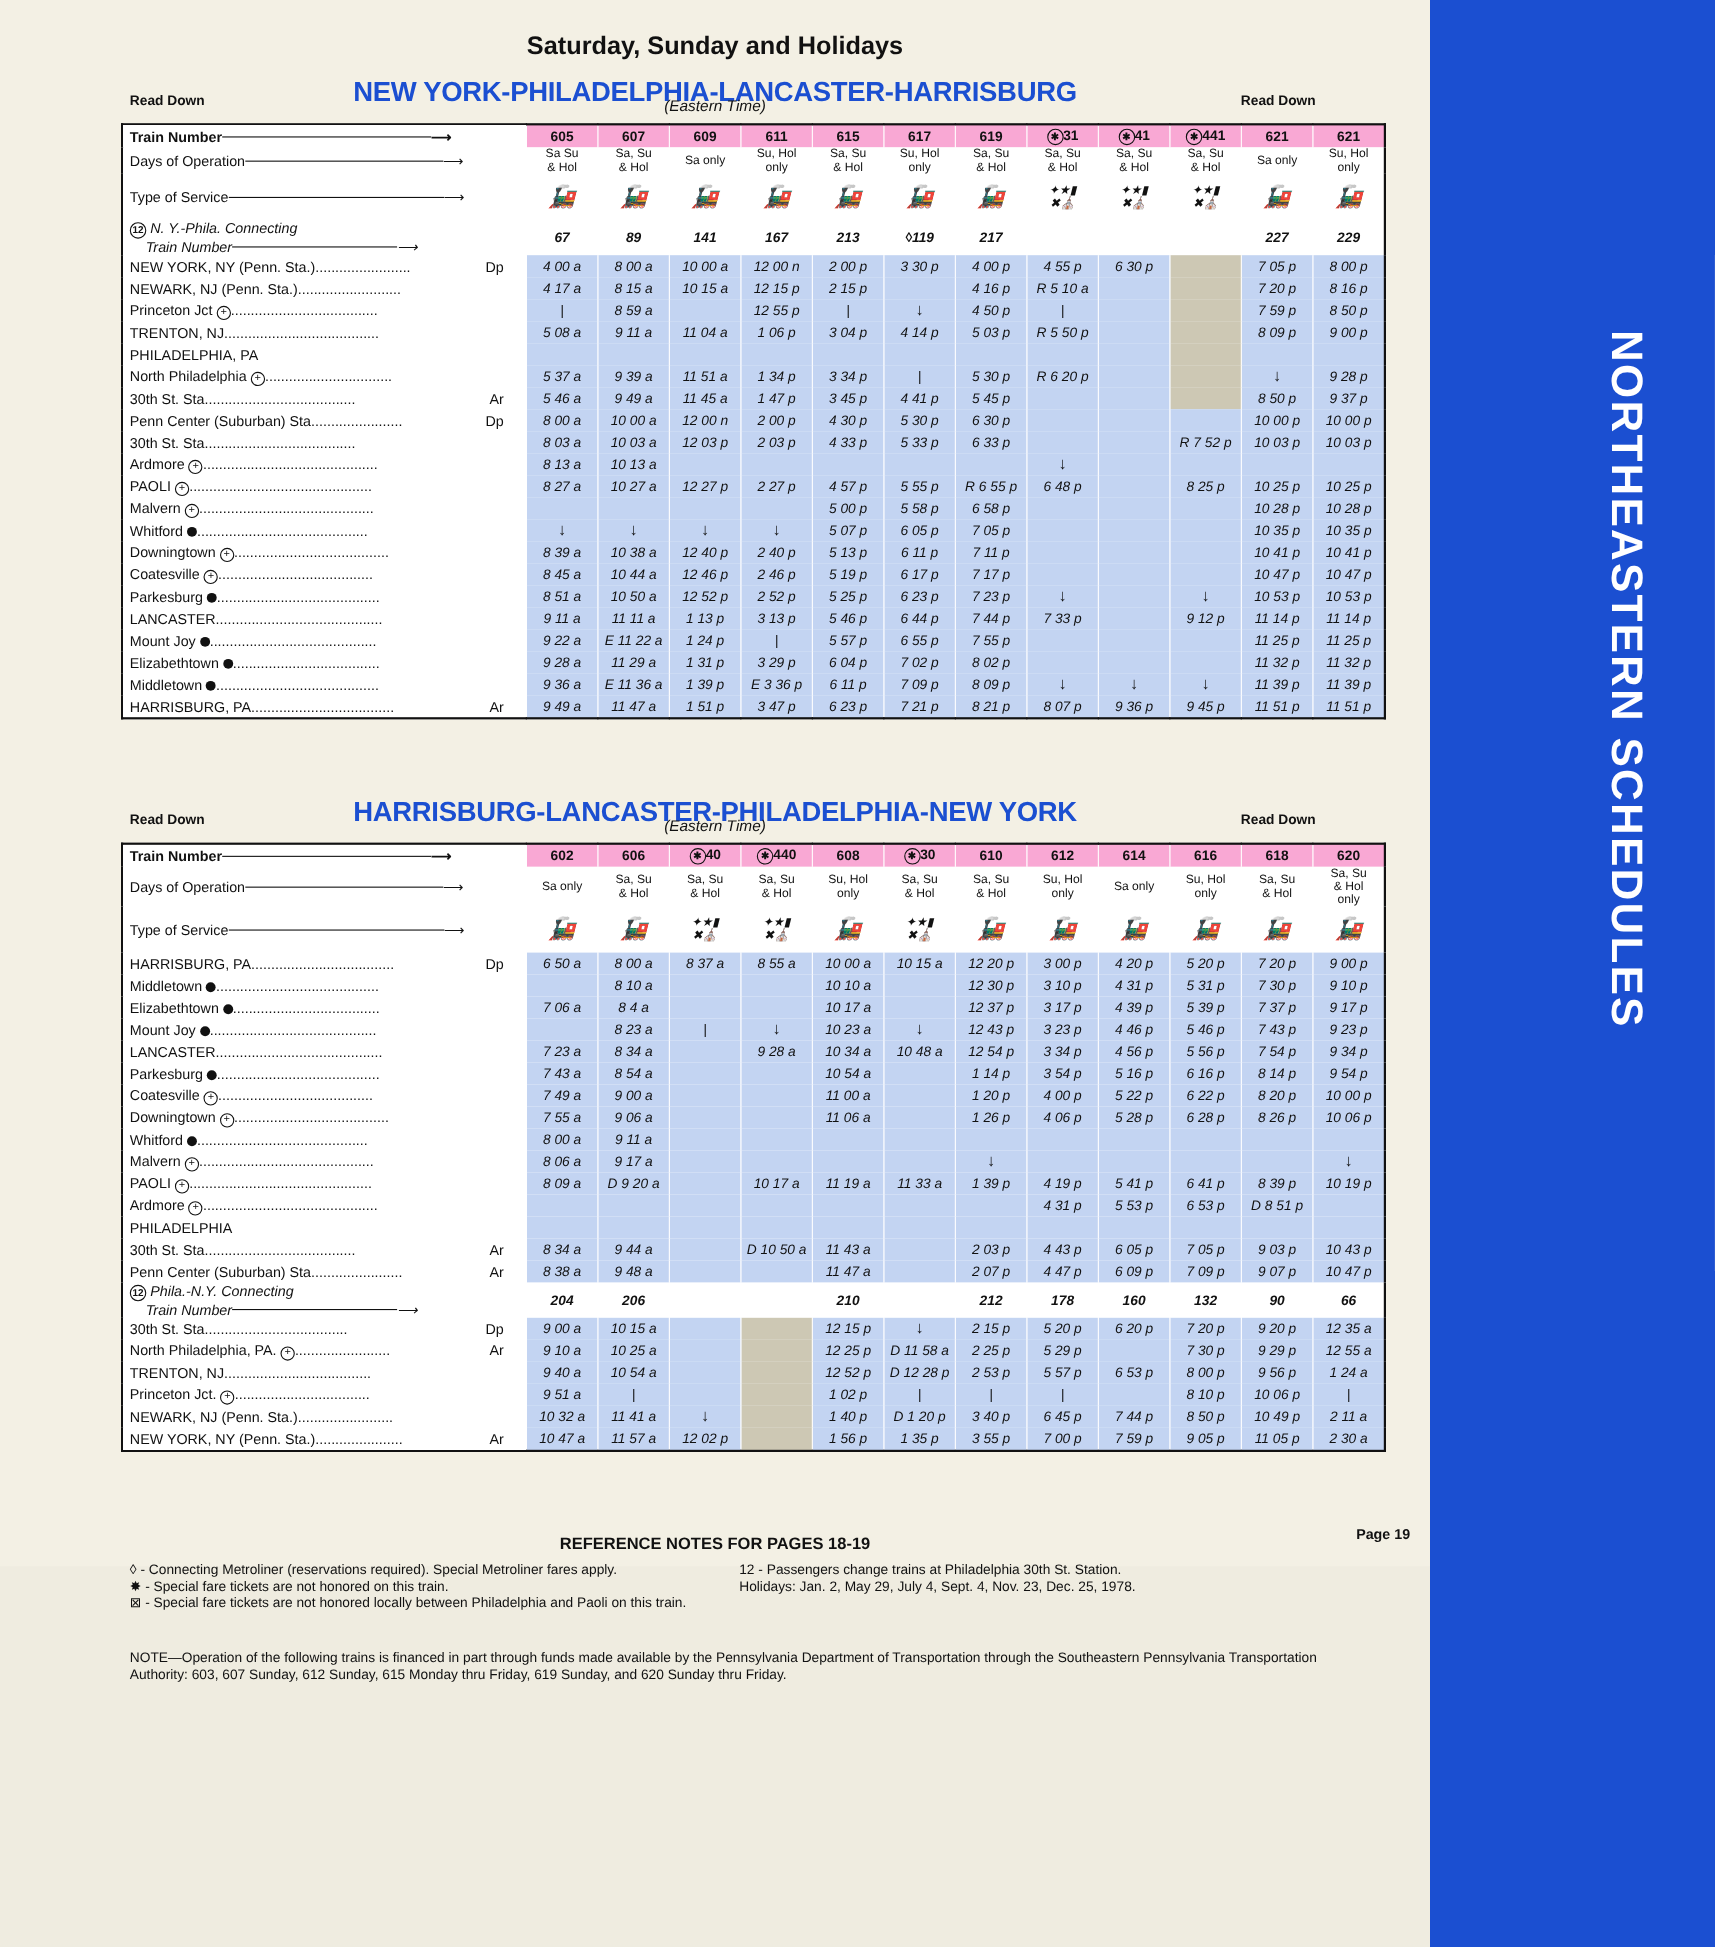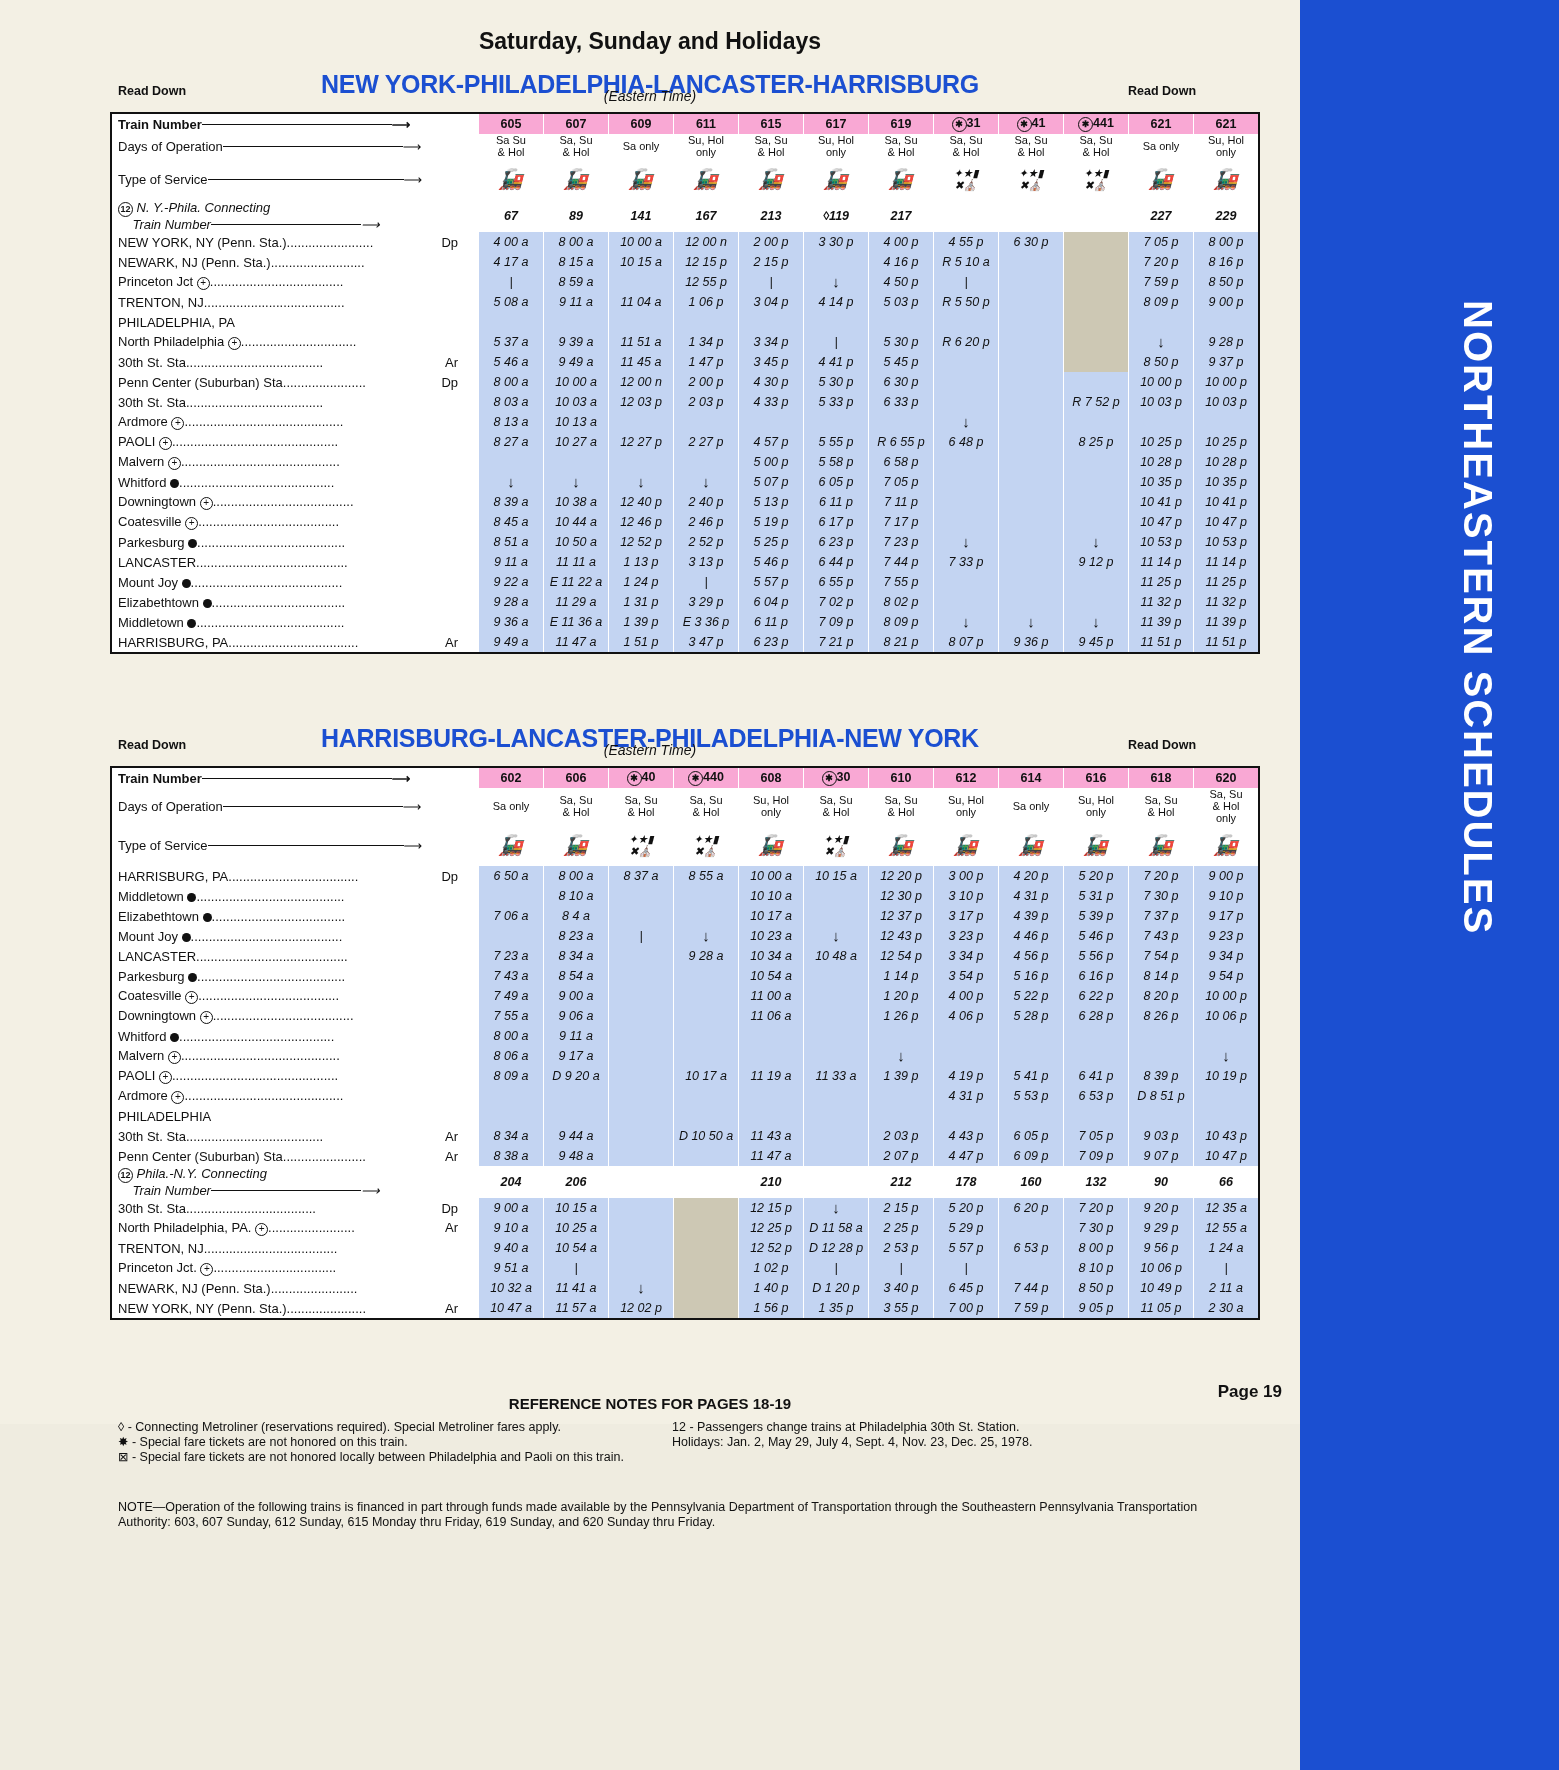--- a/index.html
+++ b/index.html
@@ -23,21 +23,21 @@
     color:#fff;
     font-weight:bold;
     font-size:40px;
     letter-spacing:2px;
     transform:rotate(90deg);
     transform-origin:left top;
     left:200px;top:300px;
     white-space:nowrap;
   }
   .page-num{
-    position:absolute;right:18px;bottom:22px;color:#111;font-size:17px;font-weight:bold;
+    position:absolute;right:18px;bottom:22px;color:#111;font-size:13px;font-weight:bold;
   }
 
   
   .hdr-sat{
     position:absolute;left:0;right:0;top:28px;text-align:center;
     font-size:23px;font-weight:bold;color:#111;
   }
   .hdr-main{
     position:absolute;left:0;right:0;text-align:center;
     font-size:25px;font-weight:bold;color:#1b4fd1;letter-spacing:-0.3px;margin-top:12px;

